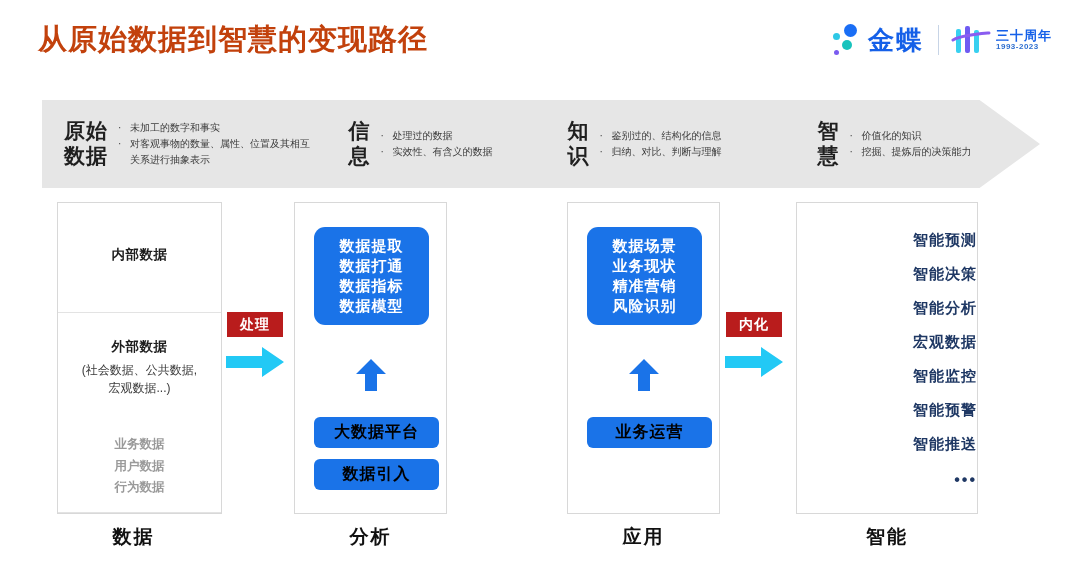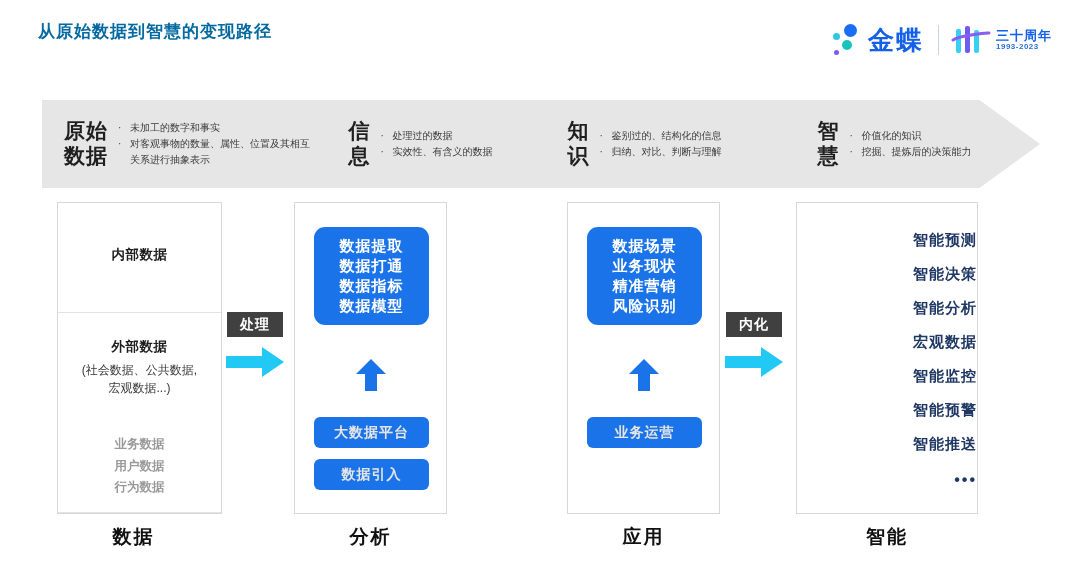--- a/index.html
+++ b/index.html
@@ -18,24 +18,24 @@
 
   
   .header {
     position: absolute;
     left: 0; top: 0;
     width: 1080px; height: 80px;
   }
   .page-title {
     position: absolute;
     left: 38px; top: 20px;
-    font-size: 17px;
-    font-weight: bold;
-    letter-spacing: 1px;
-    color: #0369a1;
+    font-size: 29px;
+    font-weight: bold;
+    letter-spacing: 1px;
+    color: #c2410c;
     white-space: nowrap;
     font-family: Liberation Serif, serif;
   }
 
   
   .logo-wrap {
     position: absolute;
     right: 28px; top: 18px;
     height: 44px;
     display: flex;
@@ -216,26 +216,26 @@
   .up-arrow {
     position: absolute;
     left: 61px;
     top: 156px;
     width: 30px;
     height: 32px;
   }
   .pill {
     position: absolute;
     left: 19px;
-    width: 115px;
+    width: 125px;
     height: 31px;
     background: #1a73e8;
     border-radius: 6px;
-    color: #e5e5e5;
-    font-size: 14px;
+    color: #000000;
+    font-size: 16px;
     font-weight: bold;
     letter-spacing: 1px;
     display: flex;
     align-items: center;
     justify-content: center;
     box-sizing: border-box;
   }
   .pill.p1 { top: 214px; }
   .pill.p2 { top: 256px; }
 
@@ -269,21 +269,21 @@
     display: flex;
     flex-direction: column;
     align-items: center;
   }
   .connector.k1 { left: 224px; }
   .connector.k2 { left: 476px; }
   .connector.k3 { left: 723px; }
   .conn-label {
     width: 56px;
     height: 25px;
-    background: #404040;
+    background: #b91c1c;
     color: #ffffff;
     font-size: 14px;
     font-weight: bold;
     letter-spacing: 1px;
     display: flex;
     align-items: center;
     justify-content: center;
     box-sizing: border-box;
   }
   .conn-arrow { margin-top: 10px; width: 58px; height: 30px; }

